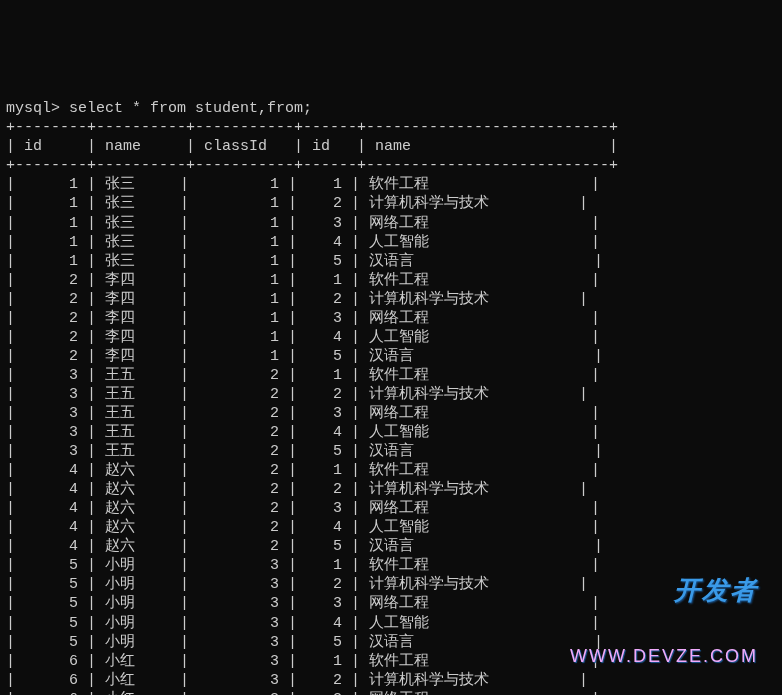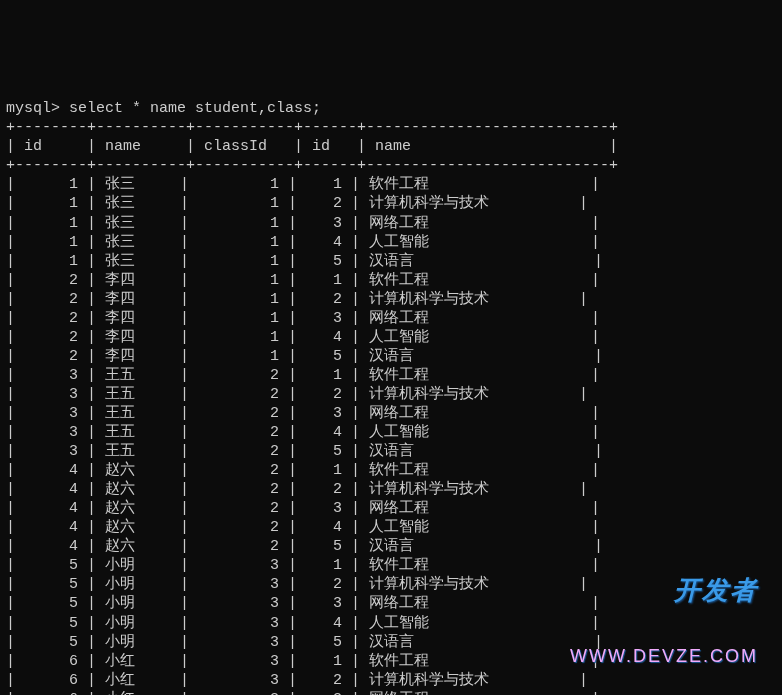--- a/index.html
+++ b/index.html
@@ -45,21 +45,21 @@
       text-shadow: 1px 1px 1px #1a5a9a;
       font-family: Arial, sans-serif;
     }
   </style>
 </head>
 <body>
 
 
 
 <div class="terminal">
-<span>mysql&gt; </span><span>select * name student,class;</span>
+<span>mysql&gt; </span><span>select * from student,from;</span>
 <span id="border-top">+--------+----------+-----------+------+---------------------------+</span>
 <span id="header-row">| id     | name     | classId   | id   | name                      |</span>
 <span id="border-mid">+--------+----------+-----------+------+---------------------------+</span>
 <span id="table-body">|      1 | 张三     |         1 |    1 | 软件工程                  |
 |      1 | 张三     |         1 |    2 | 计算机科学与技术          |
 |      1 | 张三     |         1 |    3 | 网络工程                  |
 |      1 | 张三     |         1 |    4 | 人工智能                  |
 |      1 | 张三     |         1 |    5 | 汉语言                    |
 |      2 | 李四     |         1 |    1 | 软件工程                  |
 |      2 | 李四     |         1 |    2 | 计算机科学与技术          |

